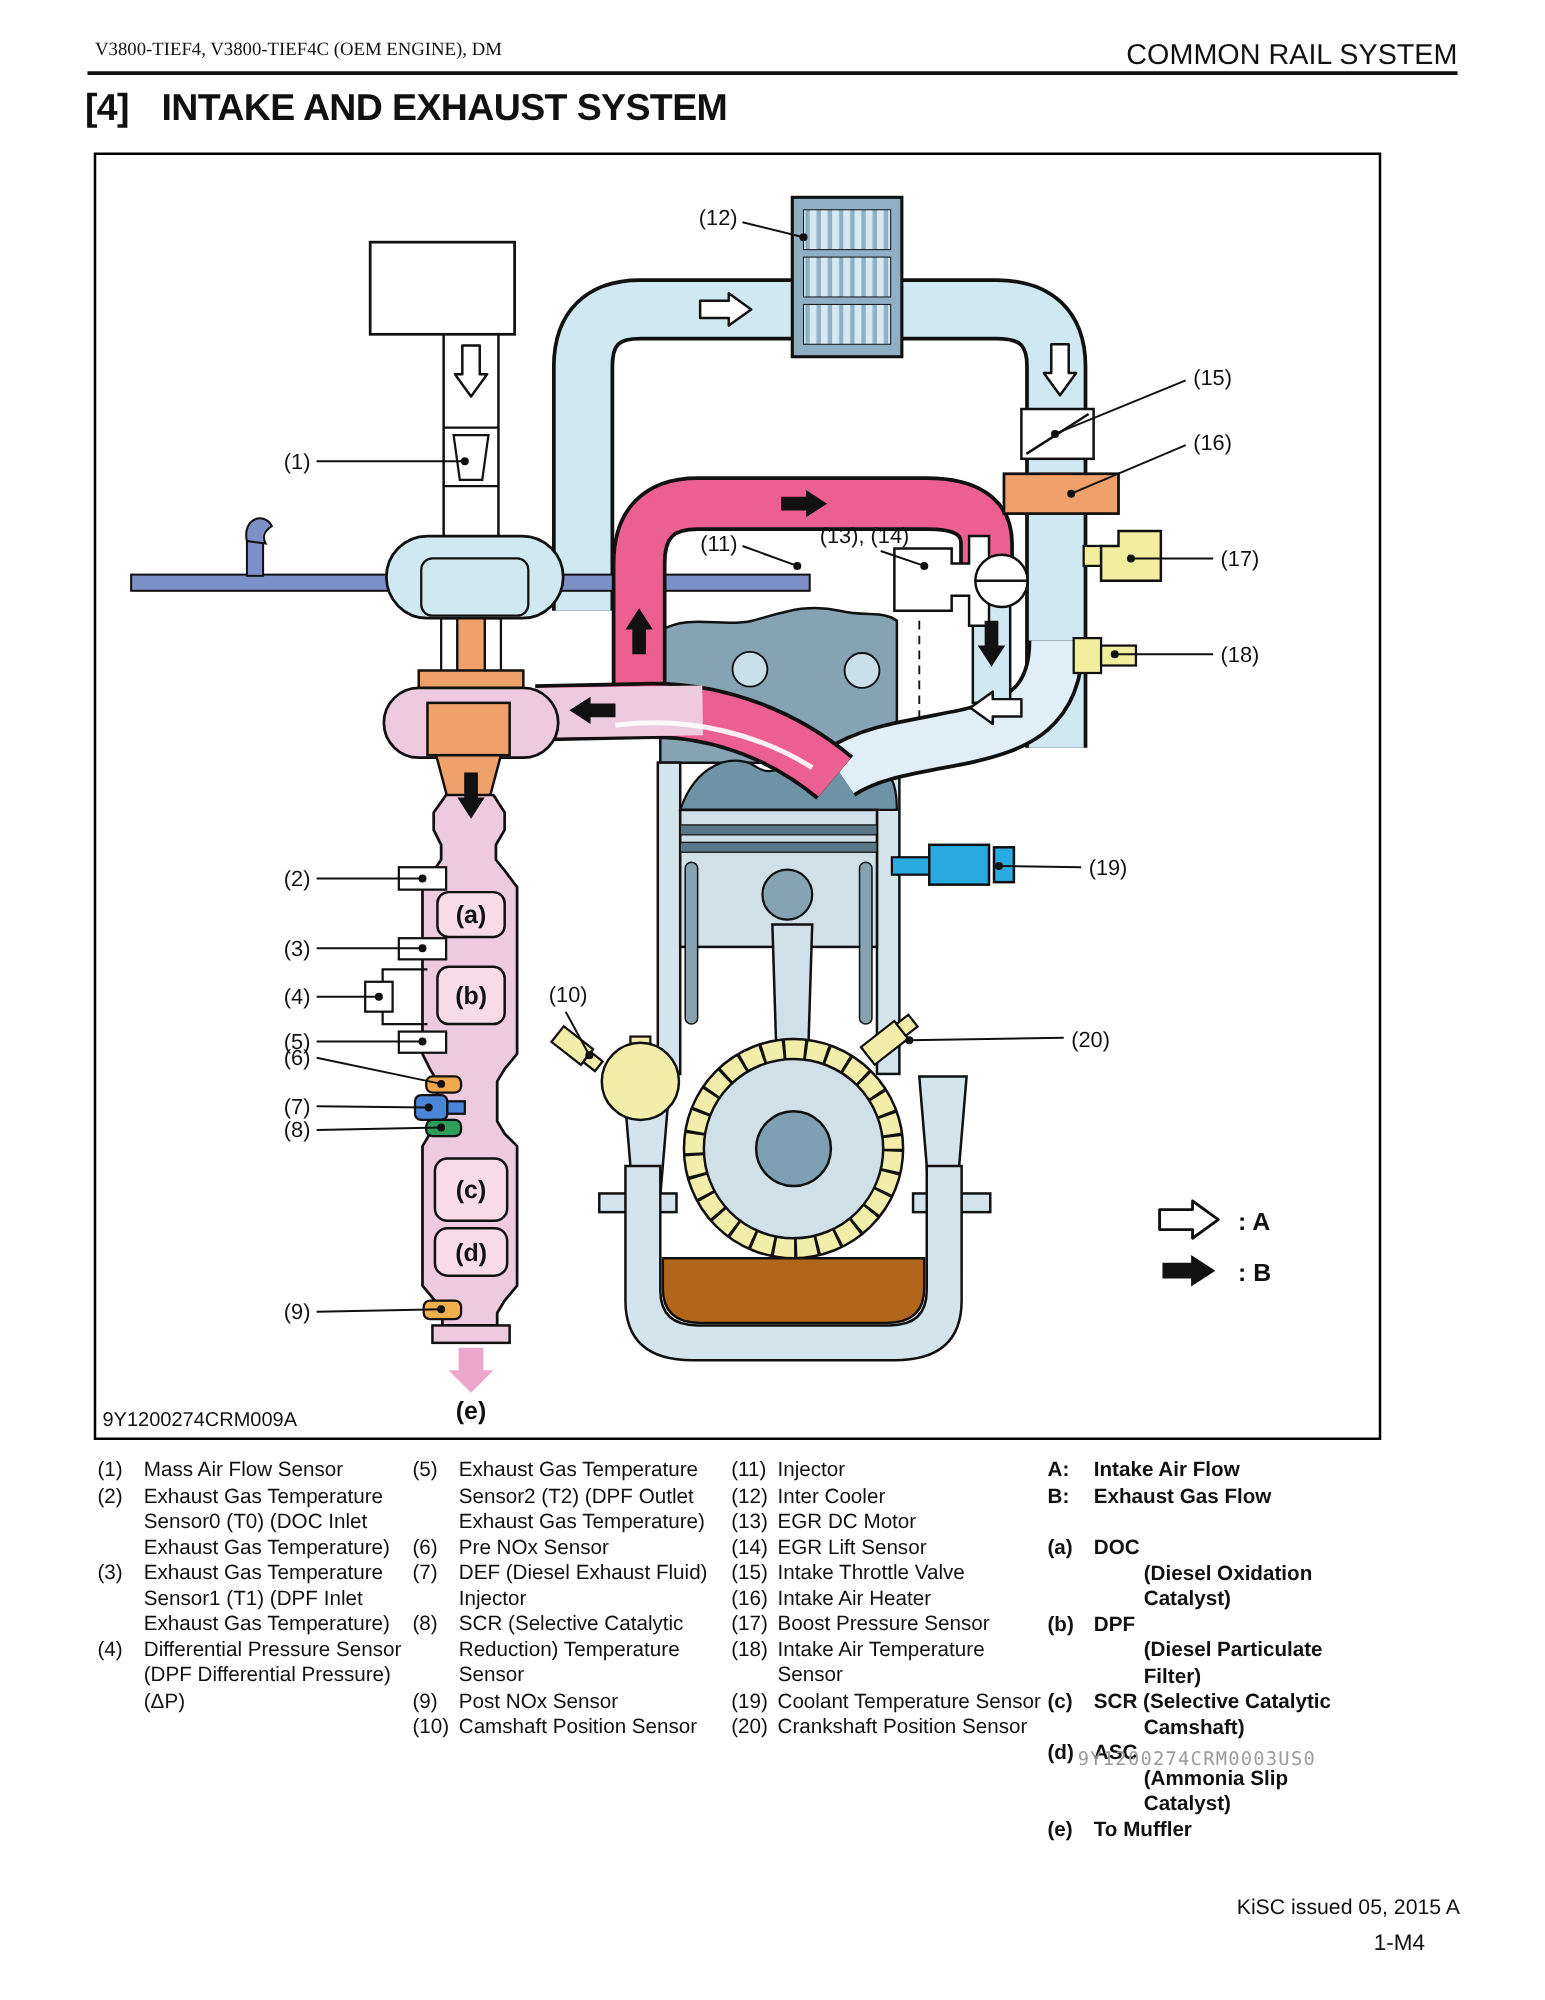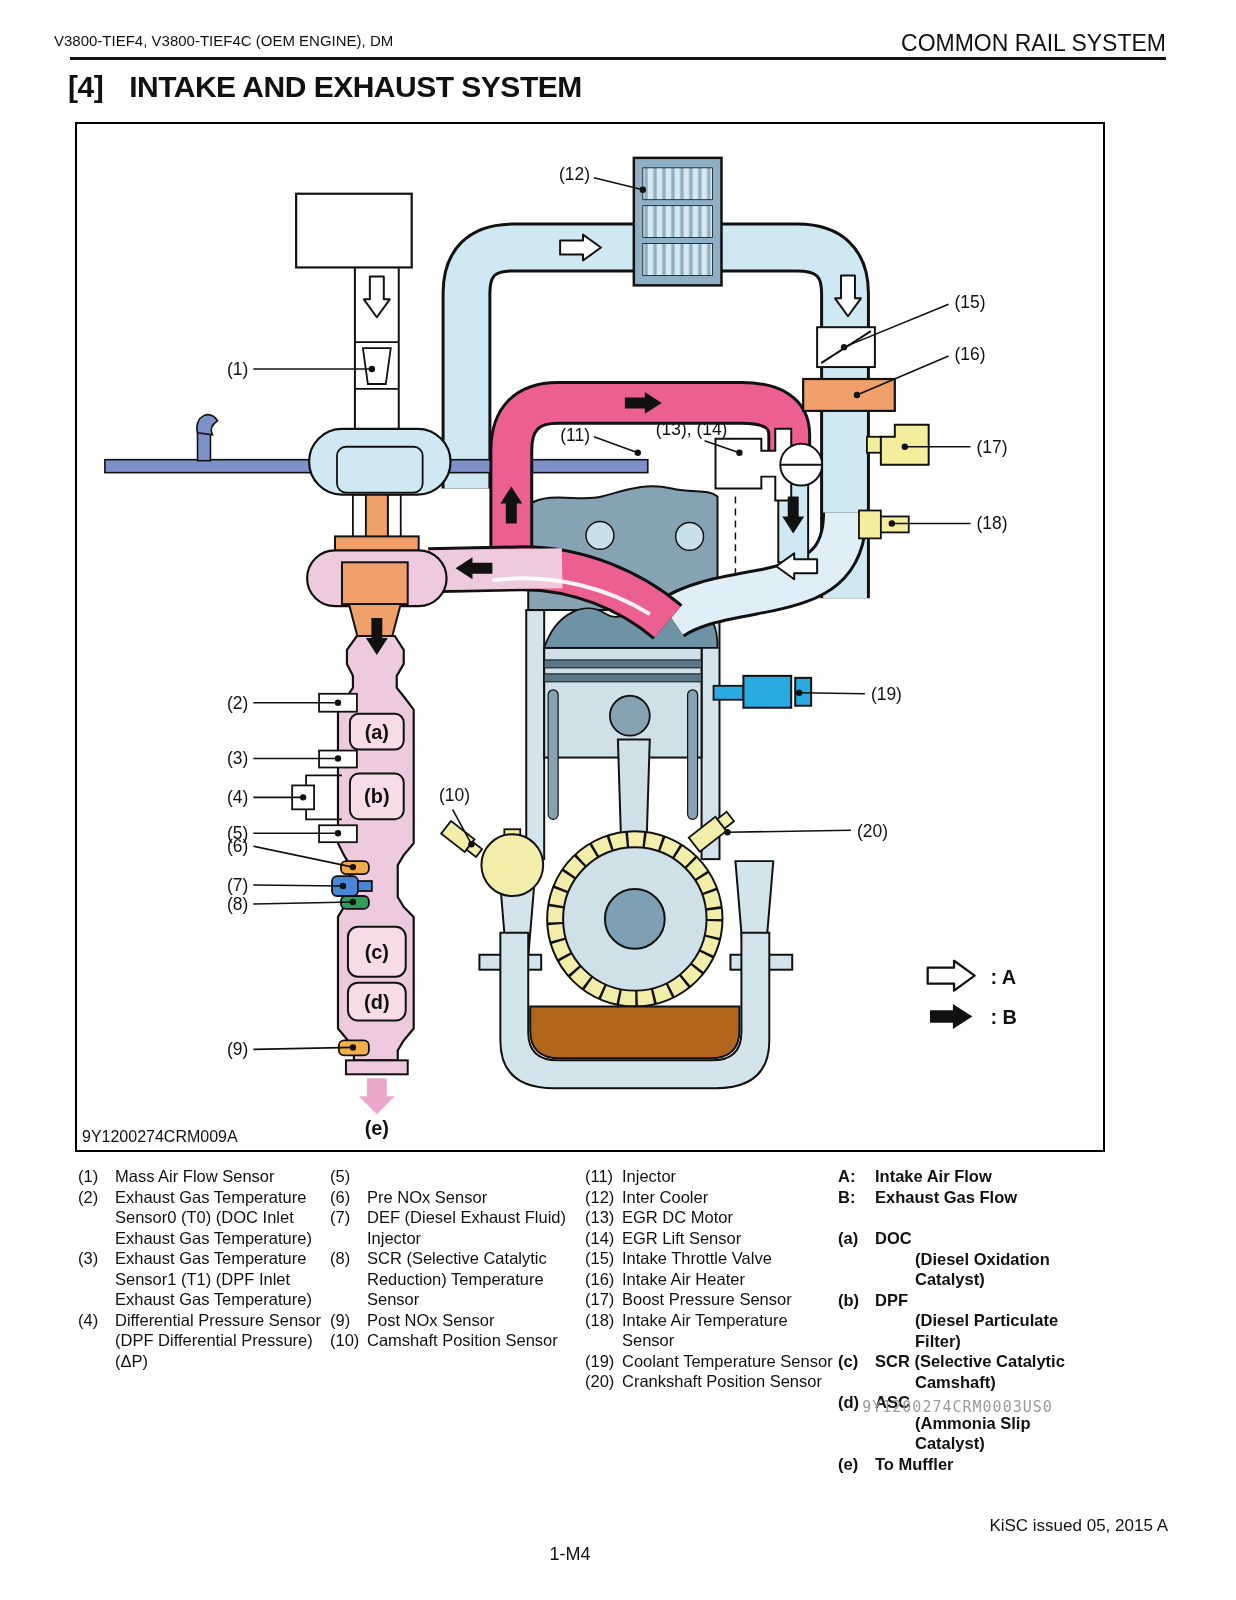--- a/index.html
+++ b/index.html
@@ -1,38 +1,38 @@
 <!DOCTYPE html>
 <html><head>
 <meta charset="utf-8">
 <style>
   html,body{margin:0;padding:0;background:#fff;}
   body{width:1236px;height:1600px;position:relative;font-family:"Liberation Sans",sans-serif;color:#111;}
   .abs{position:absolute;}
   
-  .hdr-left{left:54px;top:32px;font-size:15px;}
+  .hdr-left{left:76px;top:32px;font-size:15px;font-family:Liberation Serif, serif;}
   .hdr-right{right:70px;top:30px;font-size:23px;}
   .hdr-rule{left:70px;top:57px;width:1096px;height:3px;background:#111;}
   .title{left:68px;top:70px;font-size:30px;font-weight:bold;letter-spacing:-0.5px;}
   .title .idx{margin-right:26px;}
   
   .frame{left:75px;top:122px;width:1030px;height:1030px;border:2px solid #000;box-sizing:border-box;background:#fff;}
   .frame svg{position:absolute;left:0;top:0;width:100%;height:100%;}
   .fig-code{left:82px;top:1128px;font-size:16px;}
   
   .legend-col{top:1166px;font-size:16.5px;line-height:20.5px;}
   .lrow{display:flex;}
   .lnum{flex:0 0 37px;}
   .ltxt{flex:1;}
   .b{font-weight:bold;}
   .lsub{display:block;margin-left:40px;}
   .lsub:empty{display:none;}
   .gap-after{margin-bottom:21px;}
   .doc-code{left:830px;top:1398px;width:255px;text-align:center;font-family:"DejaVu Sans Mono",monospace;font-size:15px;color:#9a9a9a;letter-spacing:1px;}
-  .page-num{left:0;top:1544px;width:1140px;text-align:center;font-size:18px;}
+  .page-num{left:0;top:1544px;width:1140px;text-align:right;font-size:18px;}
   .issue{right:68px;top:1516px;font-size:17px;}
   
   text{font-family:"Liberation Sans",sans-serif;fill:#111;}
   .callout{font-size:17.5px;}
   .letter{font-size:20px;font-weight:bold;}
   .flowlbl{font-size:20px;font-weight:bold;}
 </style>
 </head>
 <body>
 
@@ -310,20 +310,21 @@
     </div>
     <div class="lrow">
       <span class="lnum">(4)</span>
       <span class="ltxt">Differential Pressure Sensor (DPF Differential Pressure) (ΔP)</span>
     </div>
   </div>
 <div class="abs legend-col" style="left:330px;width:250px">
 
 <div class="lrow">
       <span class="lnum">(5)</span>
+      <span class="ltxt">Exhaust Gas Temperature Sensor2 (T2) (DPF Outlet Exhaust Gas Temperature)</span>
     </div>
     <div class="lrow">
       <span class="lnum">(6)</span>
       <span class="ltxt">Pre NOx Sensor</span>
     </div>
     <div class="lrow">
       <span class="lnum">(7)</span>
       <span class="ltxt">DEF (Diesel Exhaust Fluid) Injector</span>
     </div>
     <div class="lrow">

